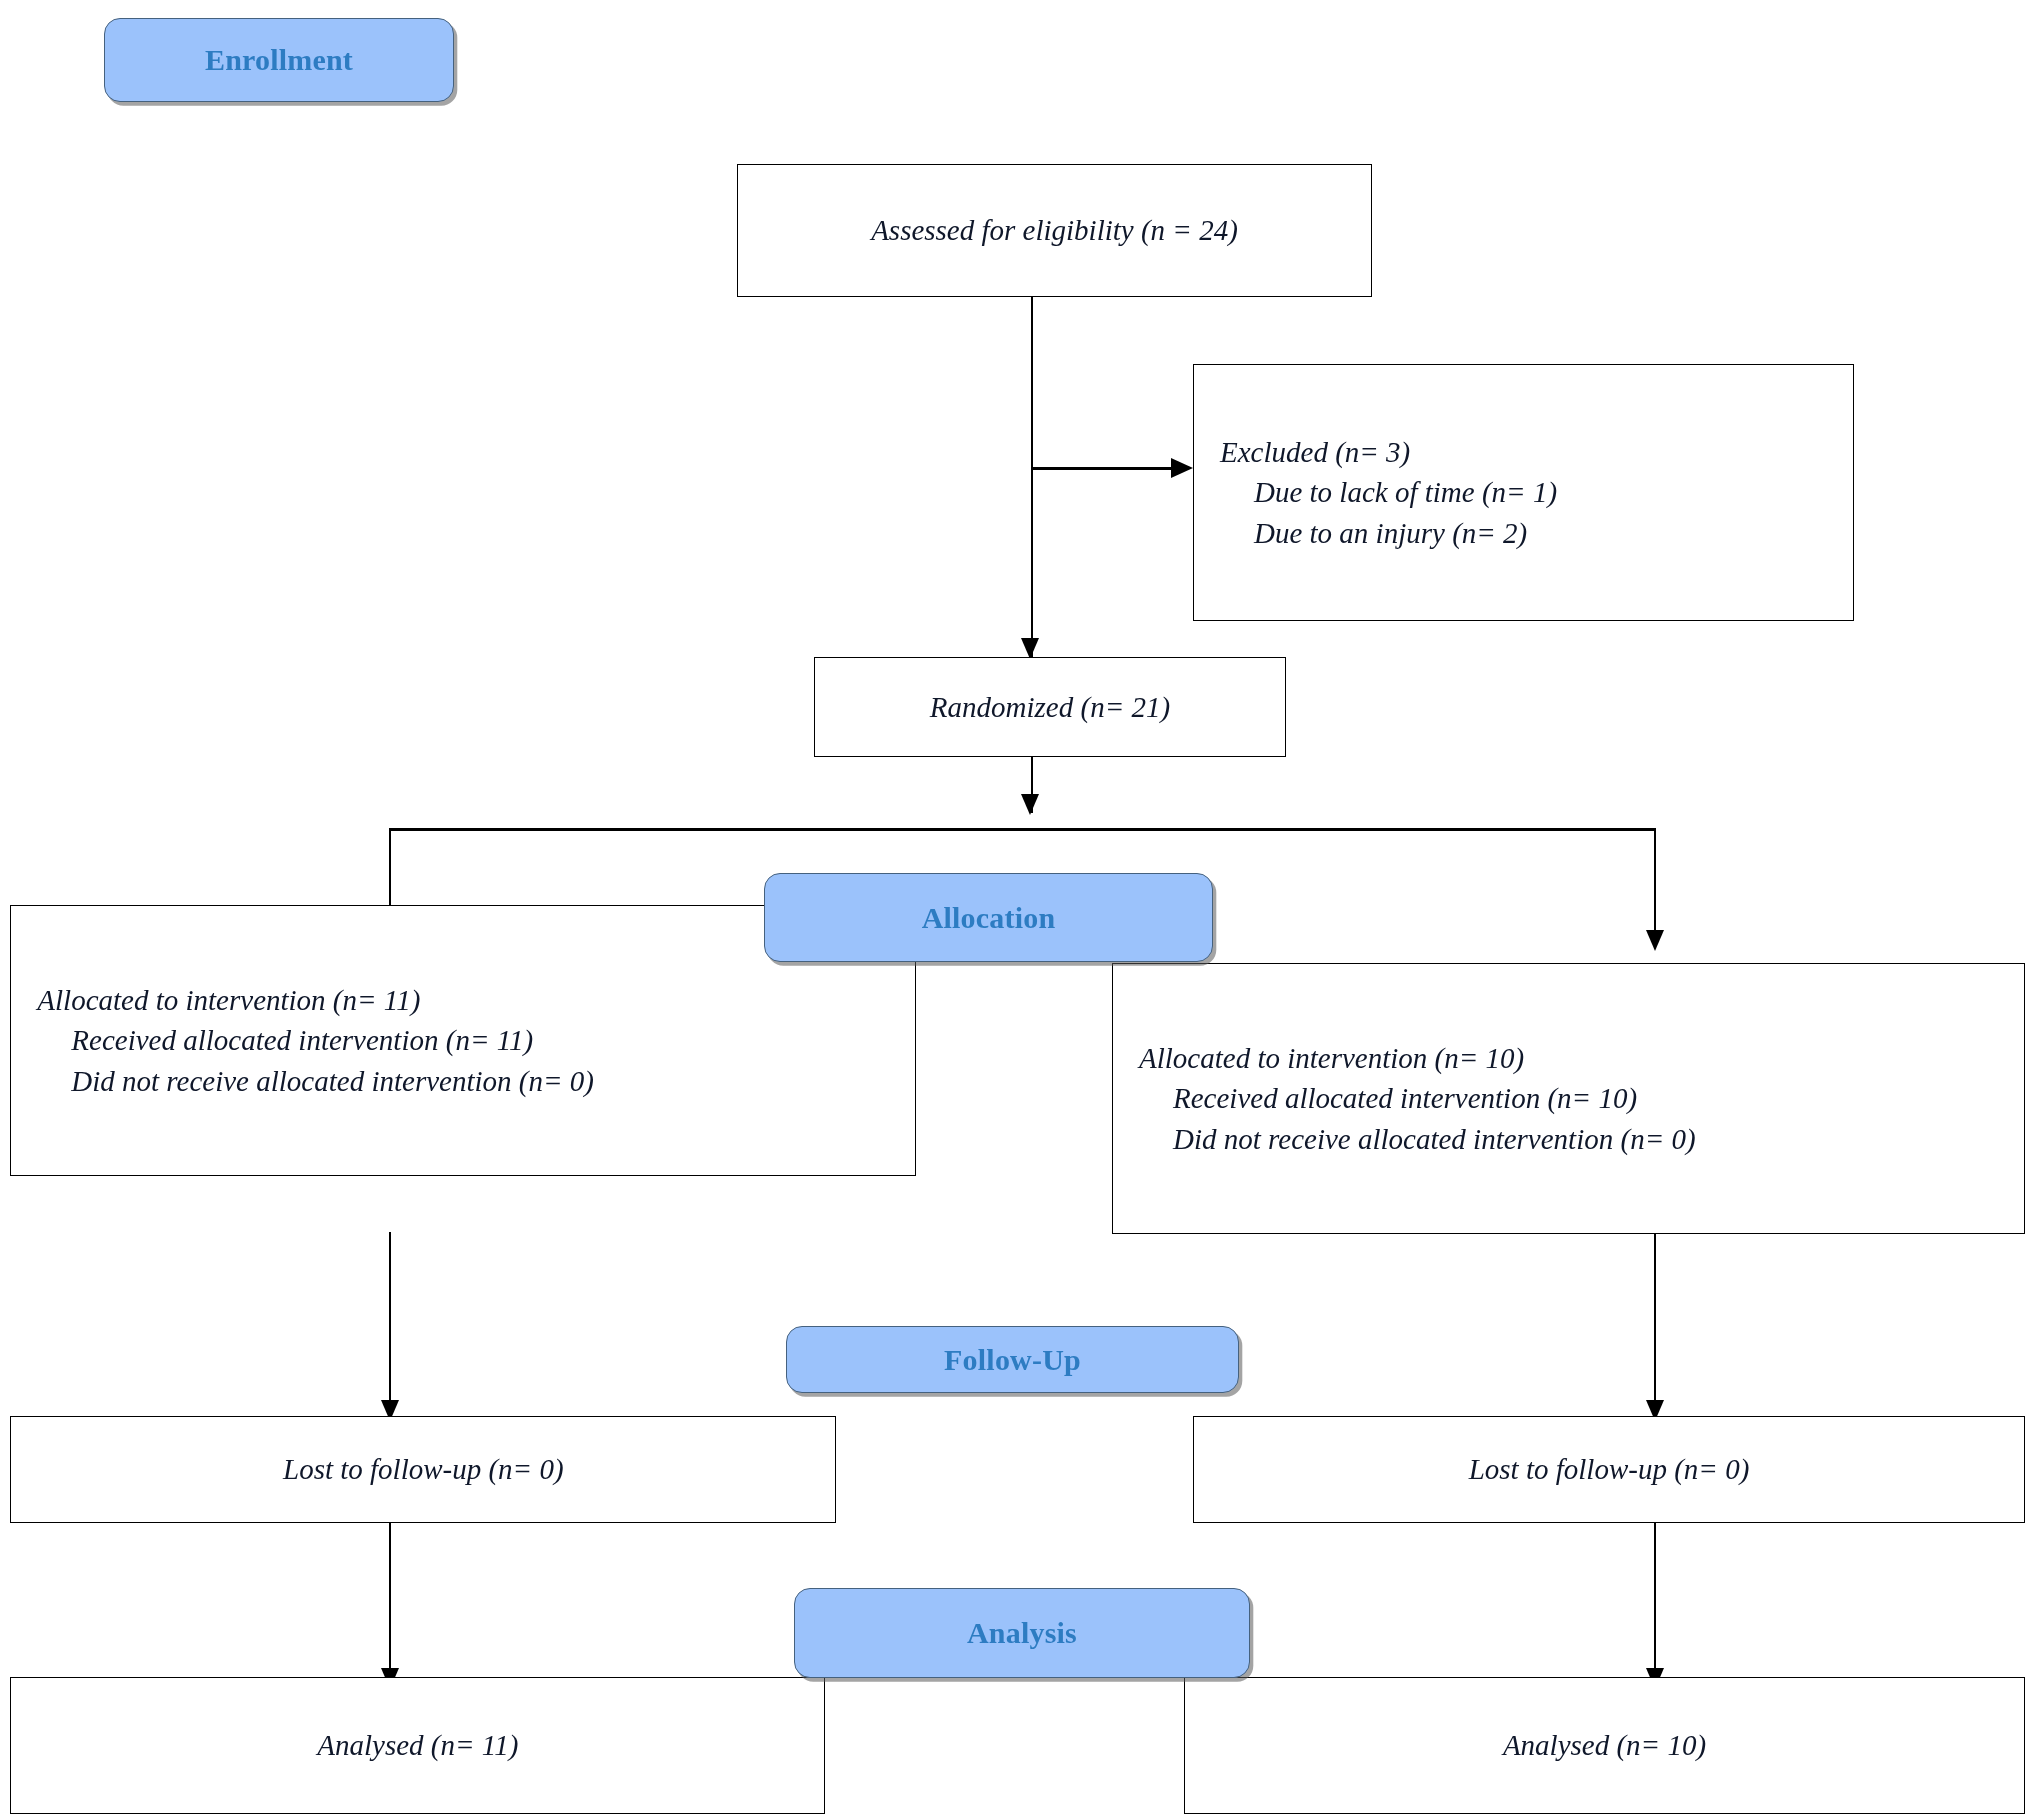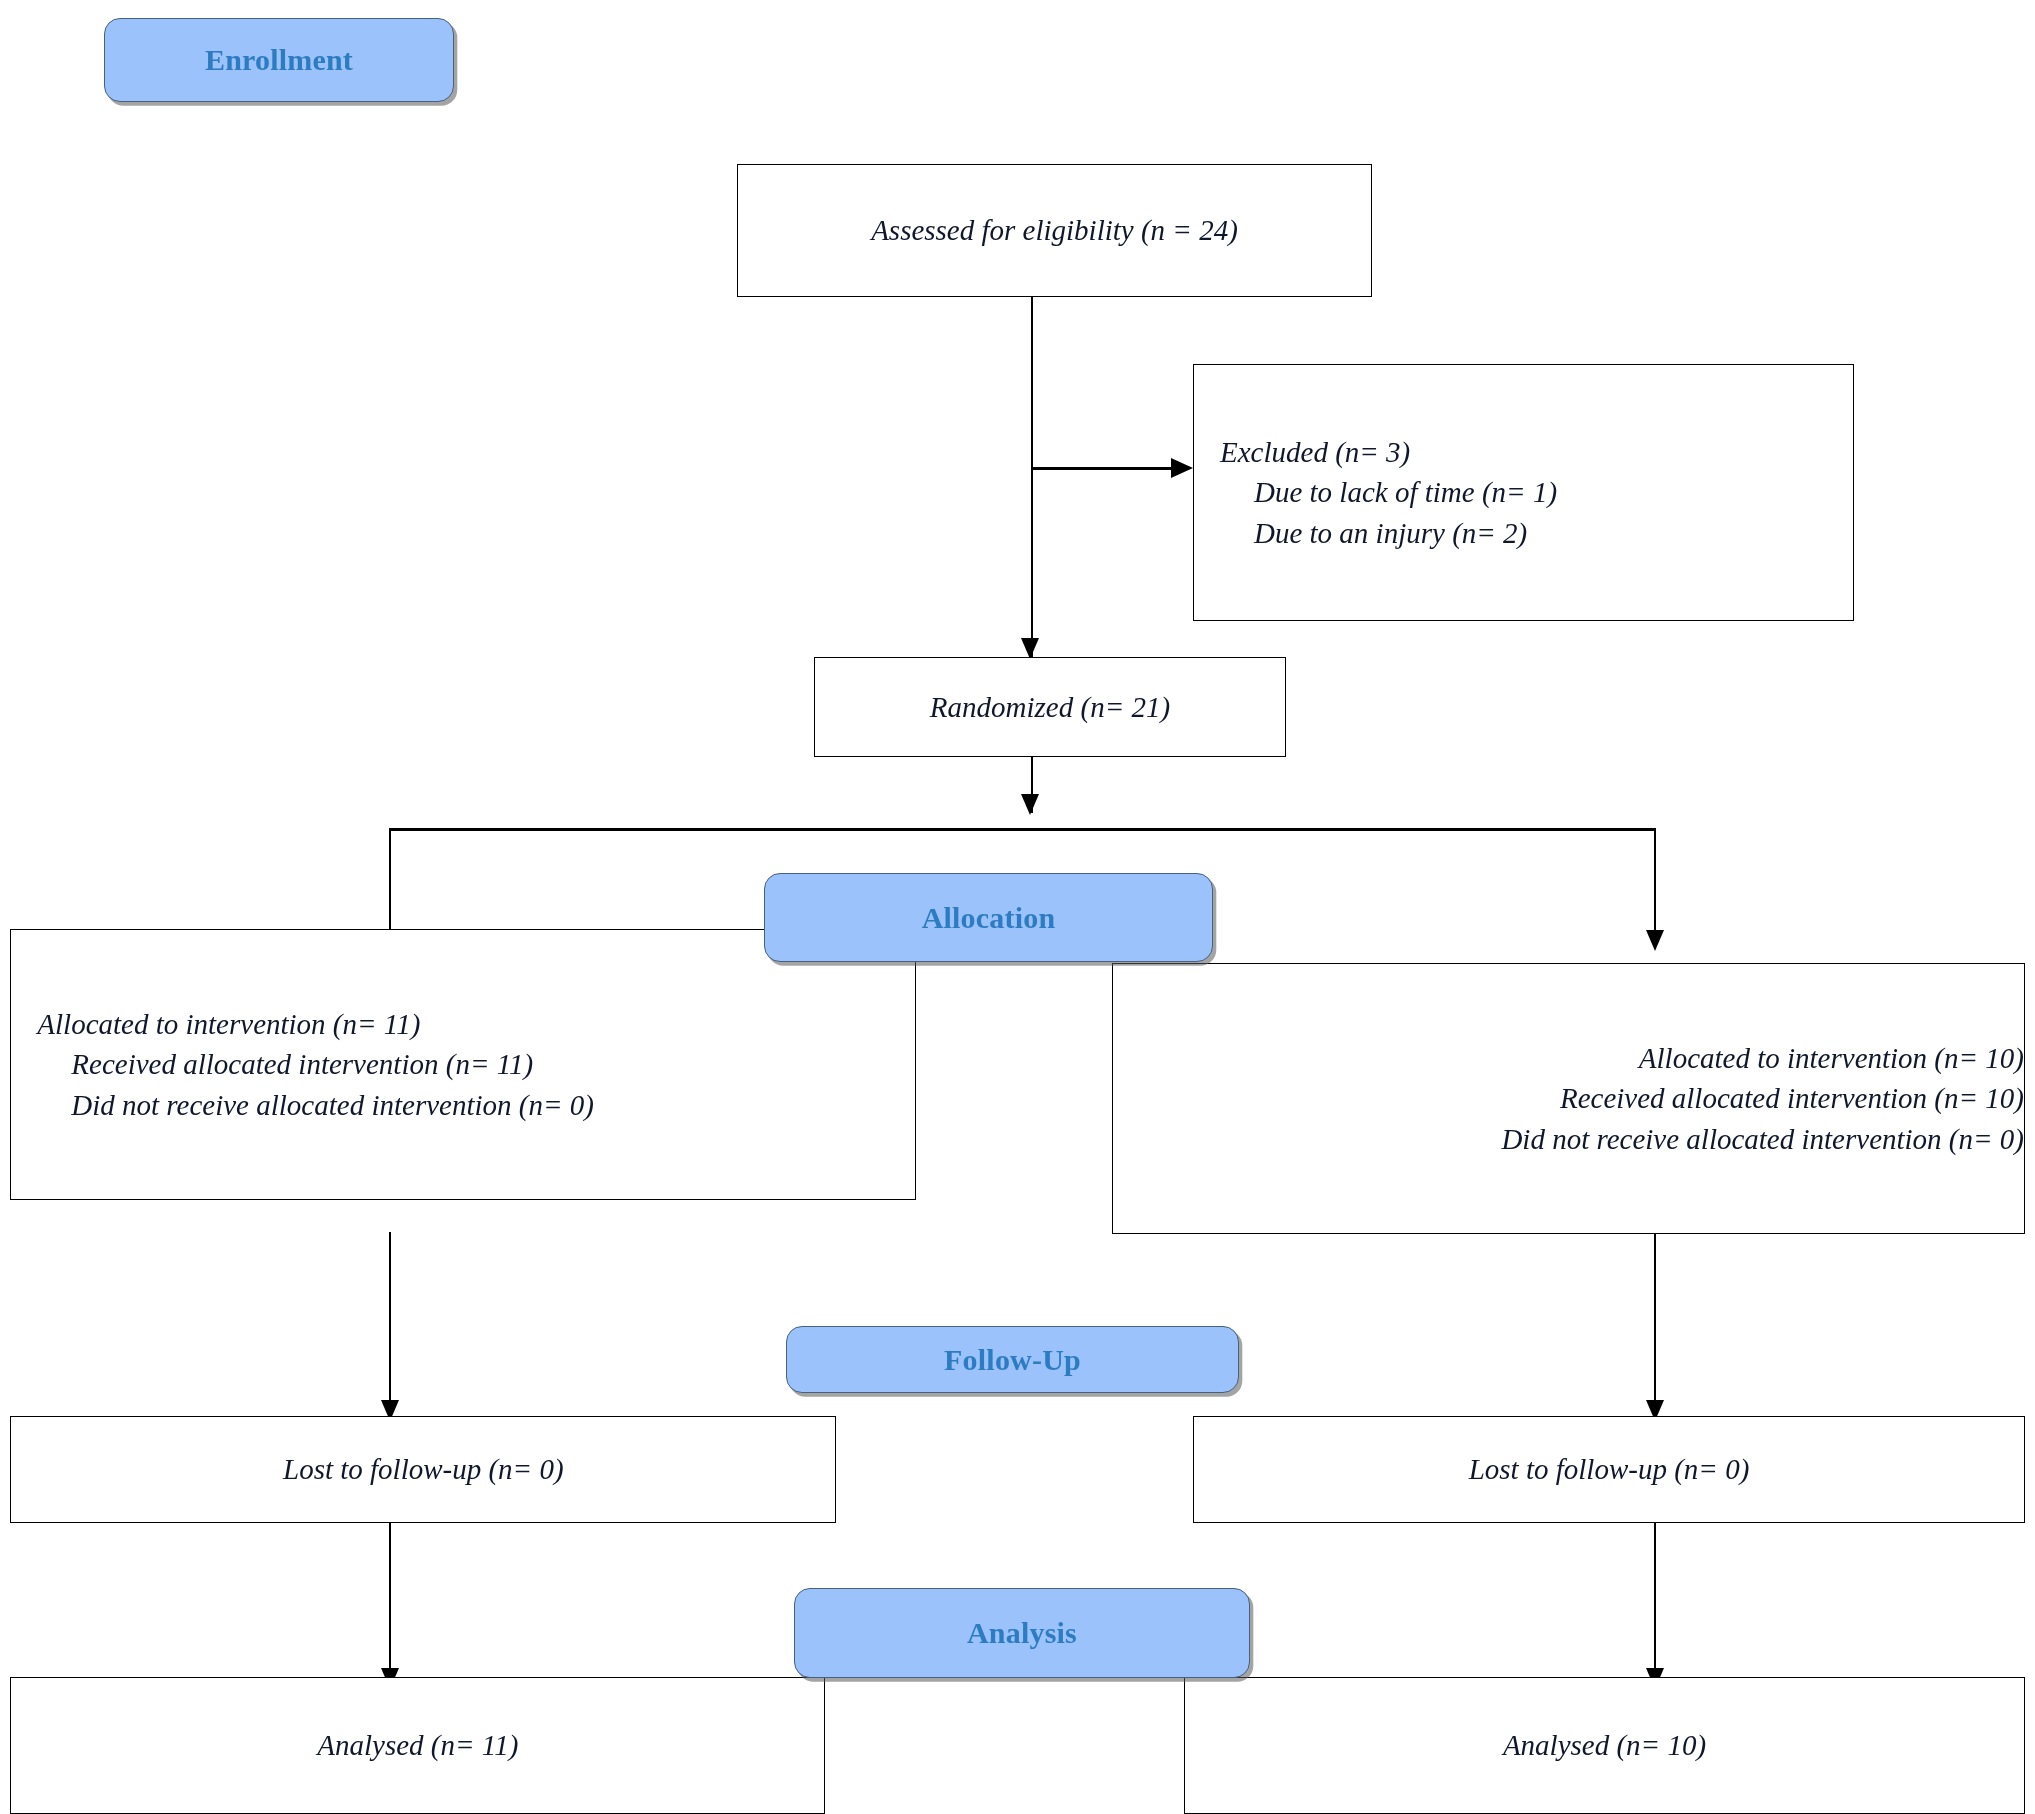--- a/index.html
+++ b/index.html
@@ -129,27 +129,27 @@
   <div class="node left" style="left:1193px;top:364px;width:661px;height:257px;">
     <span class="ln">Excluded (n= 3)</span>
     <span class="ln ind sp">Due to lack of time (n= 1)</span>
     <span class="ln ind sp">Due to an injury (n= 2)</span>
   </div>
 
   <div class="node center" style="left:814px;top:657px;width:472px;height:100px;">
     <span class="ln">Randomized (n= 21)</span>
   </div>
 
-  <div class="node left" style="left:10.3px;top:929px;width:906px;height:271px;">
+  <div class="node left" style="left:10.3px;top:905px;width:906px;height:271px;">
     <span class="ln">Allocated to intervention (n= 11)</span>
     <span class="ln ind sp">Received allocated intervention (n= 11)</span>
     <span class="ln ind sp">Did not receive allocated intervention (n= 0)</span>
   </div>
 
-  <div class="node left" style="left:1112px;top:963px;width:913px;height:271px;align-items:flex-end;">
+  <div class="node left" style="left:1112px;top:963px;width:913px;height:271px;">
     <span class="ln">Allocated to intervention (n= 10)</span>
     <span class="ln ind sp">Received allocated intervention (n= 10)</span>
     <span class="ln ind sp">Did not receive allocated intervention (n= 0)</span>
   </div>
 
   <div class="node center" style="left:10.3px;top:1416px;width:826px;height:107px;">
     <span class="ln">Lost to follow-up (n= 0)</span>
   </div>
 
   <div class="node center" style="left:1193px;top:1416px;width:832px;height:107px;">

